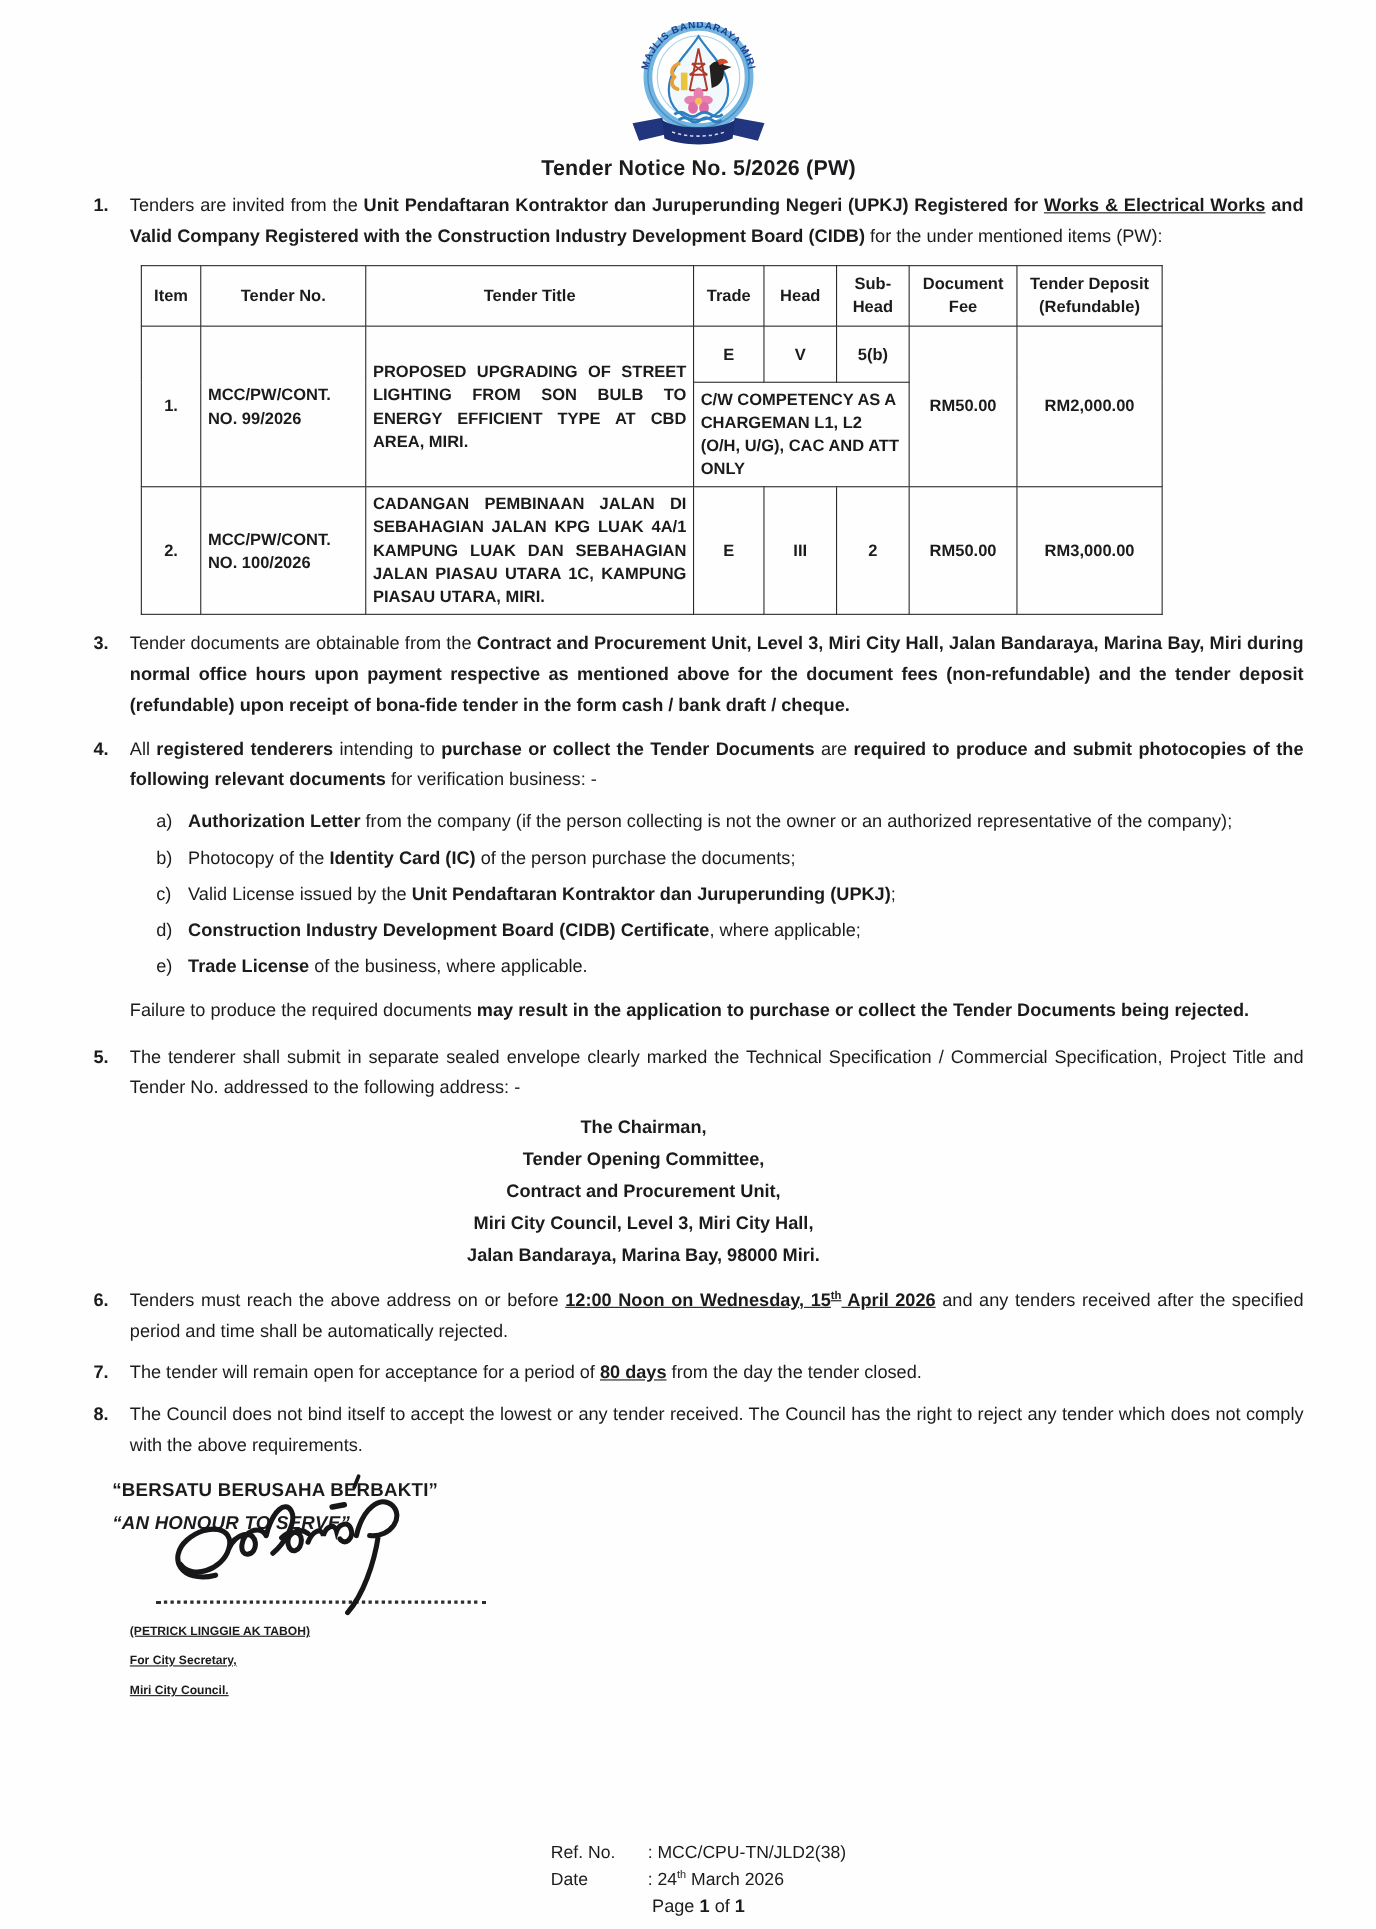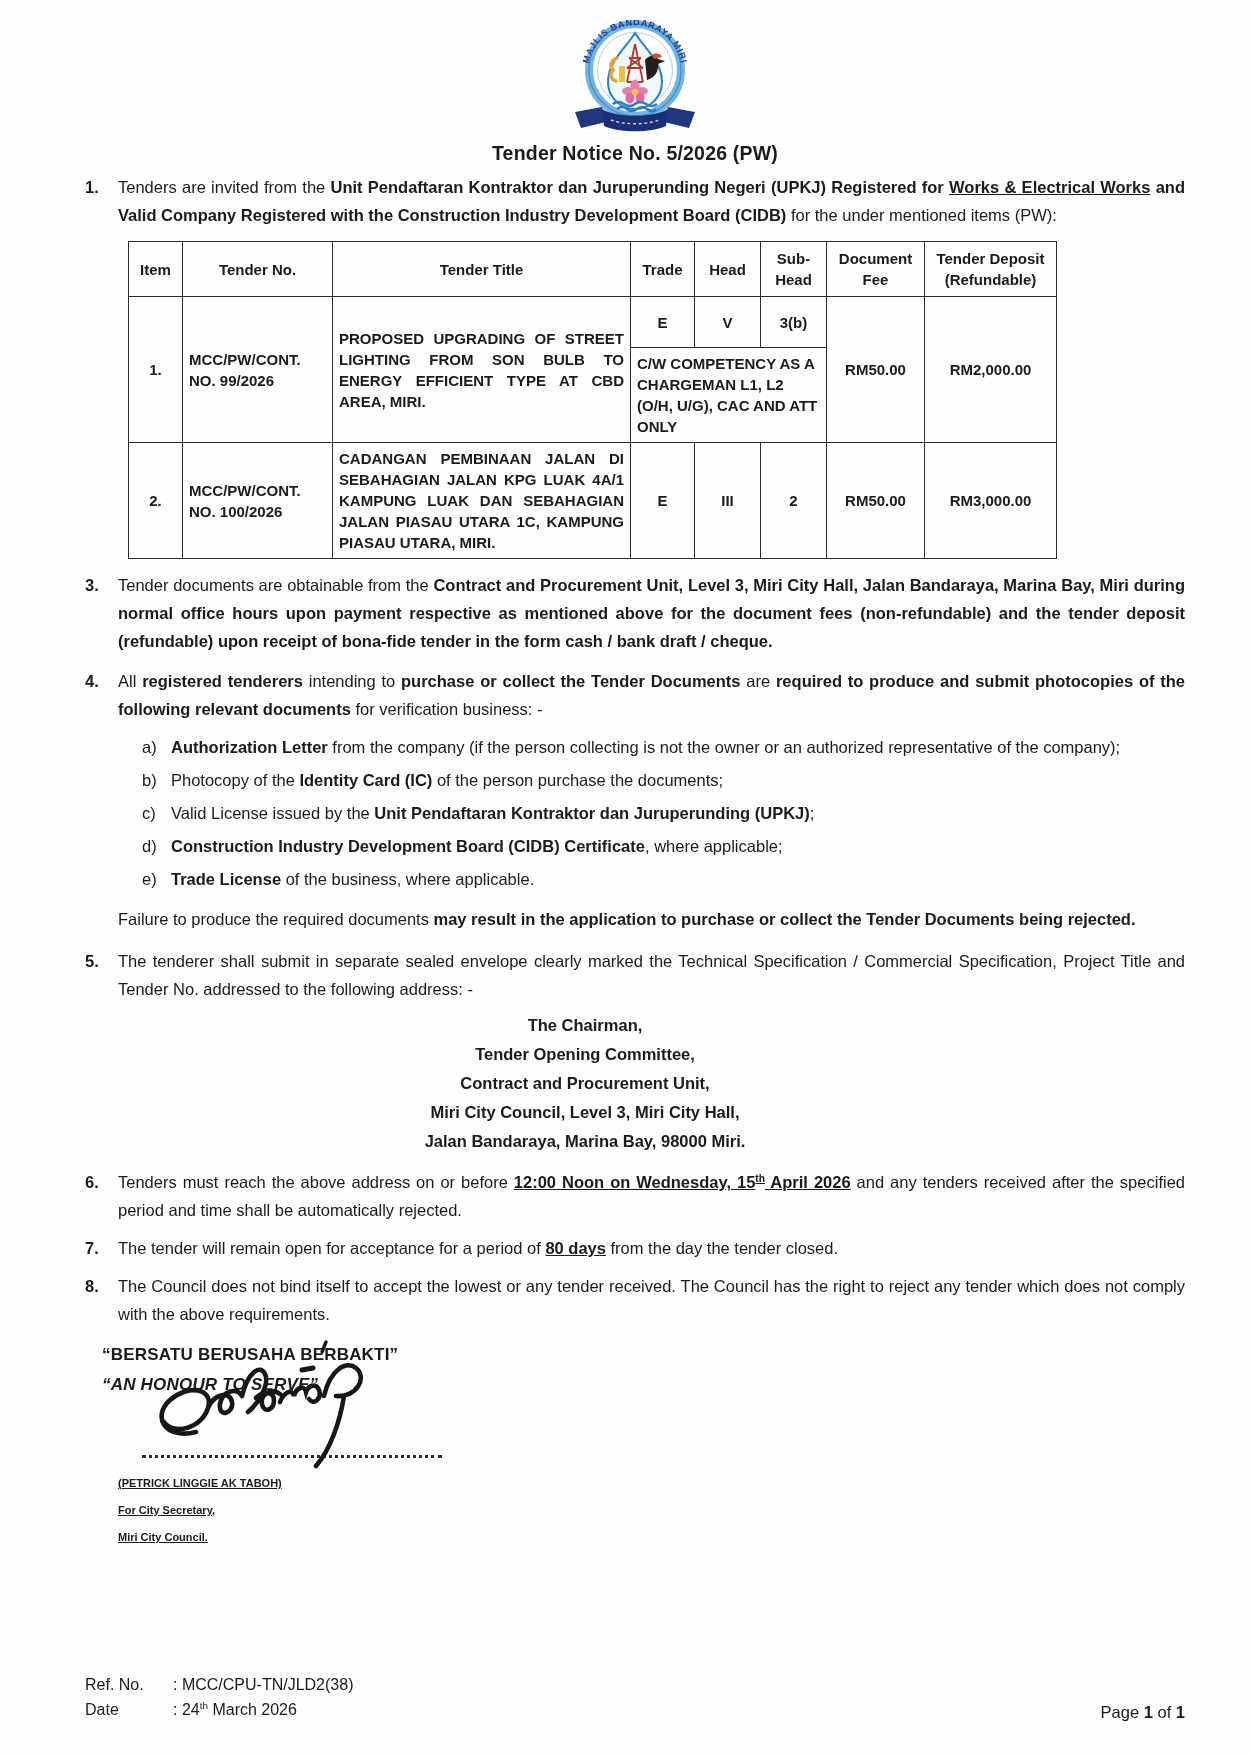--- a/index.html
+++ b/index.html
@@ -61,21 +61,21 @@
   
   .sig-area { position:relative; height:62px; margin-left:57px; width:420px; }
   .sig-scrawl { position:absolute; left:-12px; top:-64px; }
   .dotted-line { position:absolute; left:0; bottom:4px; width:300px;
                  border-bottom:3.5px dotted #2d2d30; }
   .signatory { margin:8px 0 0 33px; }
   .signatory .line { font-size:11px; font-weight:700; line-height:27px;text-decoration:underline; }
 
   
   .footer { position:absolute; left:85px; right:66px; top:1672px;
-            display:flex; justify-content:space-between; align-items:flex-end; }
+            display:flex; justify-content:space-between; align-items:center;flex-direction:column; }
   .ref-table { display:grid; grid-template-columns:88px auto; font-size:16px; line-height:25px; }
   .page-num { font-size:16.5px; margin-top:2px; }
 
   svg text { font-family:"Liberation Sans", sans-serif; }
 </style>
 </head>
 <body>
 
 <div class="page">
 
@@ -162,21 +162,21 @@
         <th>Tender Deposit (Refundable)</th>
       </tr>
     </thead>
     <tbody>
       <tr>
         <td class="cc" rowspan="2">1.</td>
         <td class="tno-cell" rowspan="2">MCC/PW/CONT. NO. 99/2026</td>
         <td class="title-cell" rowspan="2">PROPOSED UPGRADING OF STREET LIGHTING FROM SON BULB TO ENERGY EFFICIENT TYPE AT CBD AREA, MIRI.</td>
         <td class="sub-cell">E</td>
         <td class="sub-cell">V</td>
-        <td class="sub-cell">3(b)</td>
+        <td class="sub-cell">5(b)</td>
         <td class="cc" rowspan="2">RM50.00</td>
         <td class="cc" rowspan="2">RM2,000.00</td>
       </tr>
       <tr>
         <td class="comp-cell" colspan="3">C/W COMPETENCY AS A CHARGEMAN L1, L2 (O/H, U/G), CAC AND ATT ONLY</td>
       </tr>
       <tr>
         <td class="cc">2.</td>
         <td class="tno-cell">MCC/PW/CONT. NO. 100/2026</td>
         <td class="title-cell">CADANGAN PEMBINAAN JALAN DI SEBAHAGIAN JALAN KPG LUAK 4A/1 KAMPUNG LUAK DAN SEBAHAGIAN JALAN PIASAU UTARA 1C, KAMPUNG PIASAU UTARA, MIRI.</td>

